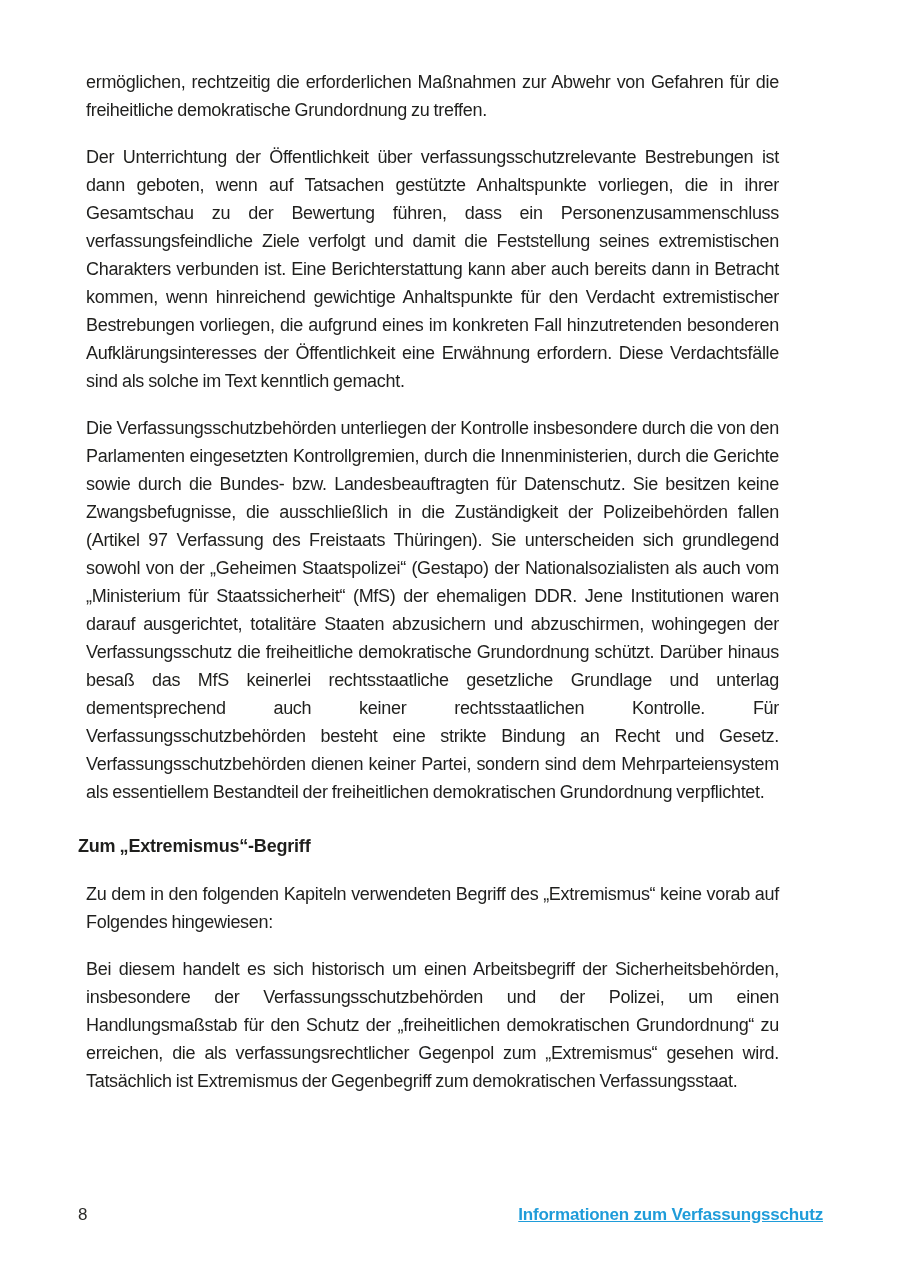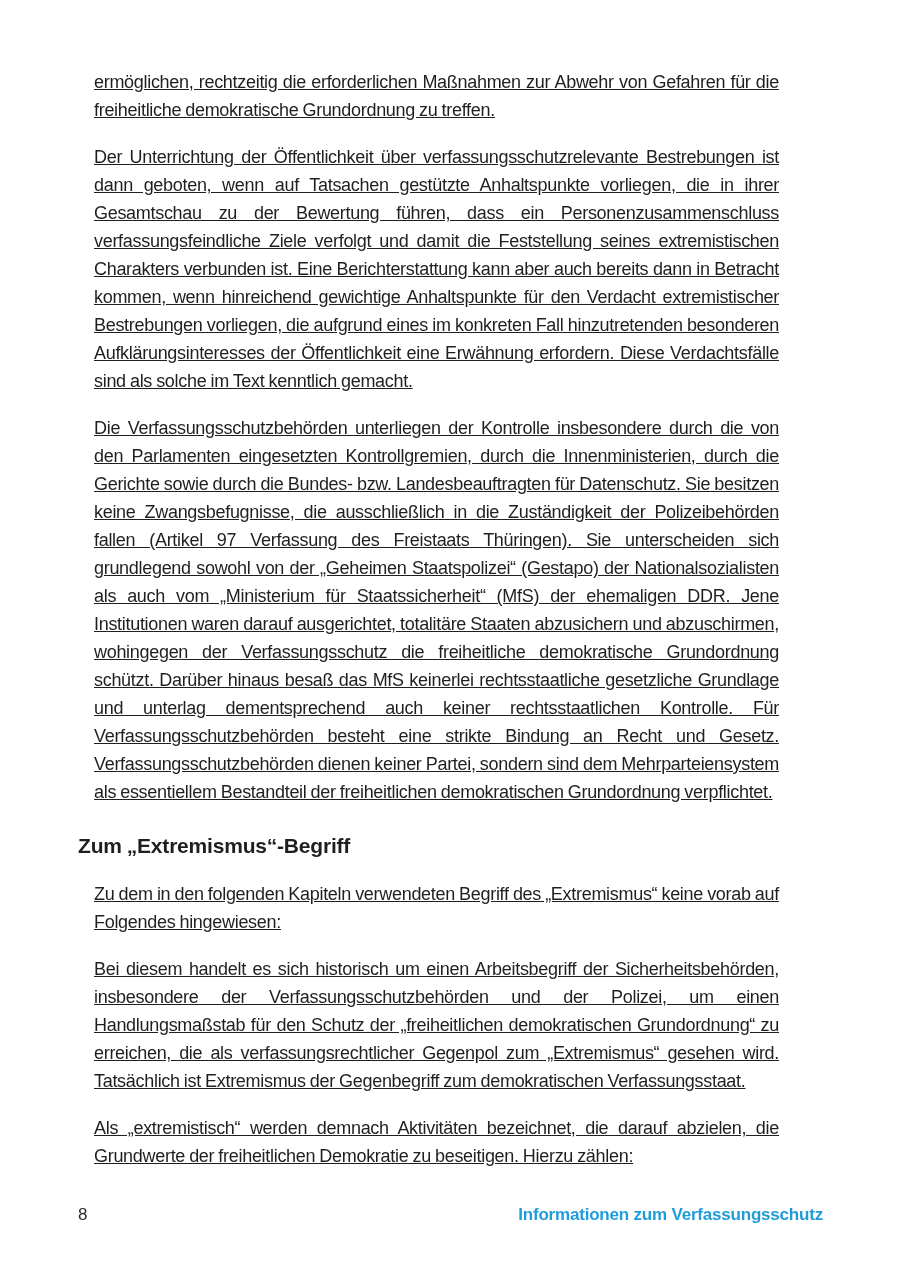--- a/index.html
+++ b/index.html
@@ -23,26 +23,25 @@
     color: #1f1f1d;
     font-size: 18px;
     line-height: 28px;
     letter-spacing: -0.3px;
     word-spacing: -0.6px;
     text-align: justify;
     hyphens: auto;
     -webkit-hyphens: auto;
   }
   .text-column p {
-    margin: 0 0 19px 16px;
-    text-decoration: underline;
+    margin: 0 0 19px 8px;
   }
   .section-heading {
     margin: 26px 0 20px 0;
-    font-size: 21px;
+    font-size: 18px;
     font-weight: 700;
     letter-spacing: -0.2px;
     text-align: left;
   }
   .footer-row {
     position: absolute;
     left: 78px;
     top: 1203px;
     width: 745px;
     display: flex;
@@ -52,35 +51,35 @@
     line-height: 24px;
   }
   .page-number {
     color: #2b2b29;
     font-weight: 400;
     letter-spacing: -0.2px;
   }
   .running-title {
     font-weight: 700;
     letter-spacing: -0.2px;
+    text-decoration: underline;
   }
 </style>
 </head>
 <body>
 
 <div class="page">
 
   <div class="text-column">
     <p>ermöglichen, rechtzeitig die erforderlichen Maßnahmen zur Abwehr von Gefahren für die freiheitliche demokratische Grundordnung zu treffen.</p>
     <p>Der Unterrichtung der Öffentlichkeit über verfassungsschutzrelevante Bestrebungen ist dann geboten, wenn auf Tatsachen gestützte Anhaltspunkte vorliegen, die in ihrer Gesamtschau zu der Bewertung führen, dass ein Personenzusammenschluss verfassungsfeindliche Ziele verfolgt und damit die Feststellung seines extremistischen Charakters verbunden ist. Eine Berichterstattung kann aber auch bereits dann in Betracht kommen, wenn hinreichend gewichtige Anhaltspunkte für den Verdacht extremistischer Bestrebungen vorliegen, die aufgrund eines im konkreten Fall hinzutretenden besonderen Aufklärungsinteresses der Öffentlichkeit eine Erwähnung erfordern. Diese Verdachtsfälle sind als solche im Text kenntlich gemacht.</p>
     <p>Die Verfassungsschutzbehörden unterliegen der Kontrolle insbesondere durch die von den Parlamenten eingesetzten Kontrollgremien, durch die Innenministerien, durch die Gerichte sowie durch die Bundes- bzw. Landesbeauftragten für Datenschutz. Sie besitzen keine Zwangsbefugnisse, die ausschließlich in die Zuständigkeit der Polizeibehörden fallen (Artikel 97 Verfassung des Freistaats Thüringen). Sie unterscheiden sich grundlegend sowohl von der „Geheimen Staatspolizei“ (Gestapo) der Nationalsozialisten als auch vom „Ministerium für Staatssicherheit“ (MfS) der ehemaligen DDR. Jene Institutionen waren darauf ausgerichtet, totalitäre Staaten abzusichern und abzuschirmen, wohingegen der Verfassungsschutz die freiheitliche demokratische Grundordnung schützt. Darüber hinaus besaß das MfS keinerlei rechtsstaatliche gesetzliche Grundlage und unterlag dementsprechend auch keiner rechtsstaatlichen Kontrolle. Für Verfassungsschutzbehörden besteht eine strikte Bindung an Recht und Gesetz. Verfassungsschutzbehörden dienen keiner Partei, sondern sind dem Mehrparteiensystem als essentiellem Bestandteil der freiheitlichen demokratischen Grundordnung verpflichtet.</p>
     <h2 class="section-heading">Zum „Extremismus“-Begriff</h2>
     <p>Zu dem in den folgenden Kapiteln verwendeten Begriff des „Extremismus“ keine vorab auf Folgendes hingewiesen:</p>
     <p>Bei diesem handelt es sich historisch um einen Arbeitsbegriff der Sicherheitsbehörden, insbesondere der Verfassungsschutzbehörden und der Polizei, um einen Handlungsmaßstab für den Schutz der „freiheitlichen demokratischen Grundordnung“ zu erreichen, die als verfassungsrechtlicher Gegenpol zum „Extremismus“ gesehen wird. Tatsächlich ist Extremismus der Gegenbegriff zum demokratischen Verfassungsstaat.</p>
-    <p>Als „extremistisch“ werden demnach Aktivitäten bezeichnet, die darauf abzielen, die Grundwerte der freiheitlichen Demokratie zu beseitigen. Hierzu zählen:</p>
   </div>
 
   <div class="footer-row">
     <span class="page-number">8</span>
     <span class="running-title" style="color: rgb(31, 156, 217);">Informationen zum Verfassungsschutz</span>
   </div>
 
 </div>
 
 </body></html>

